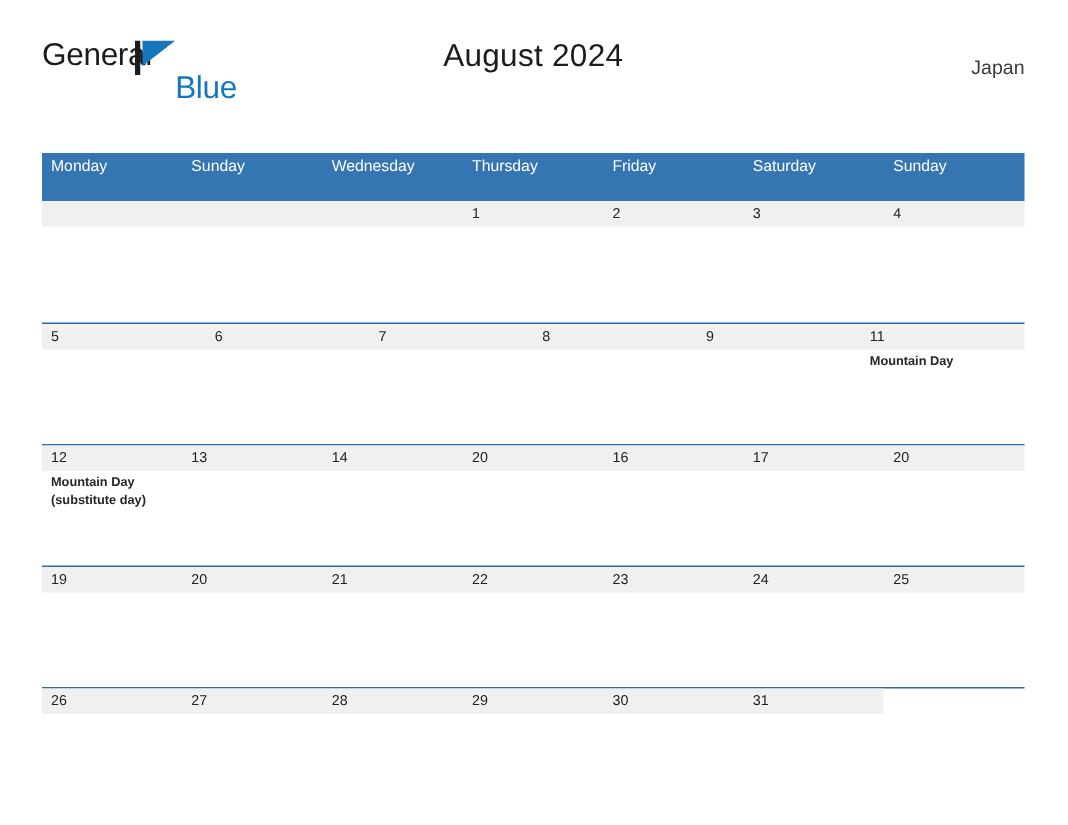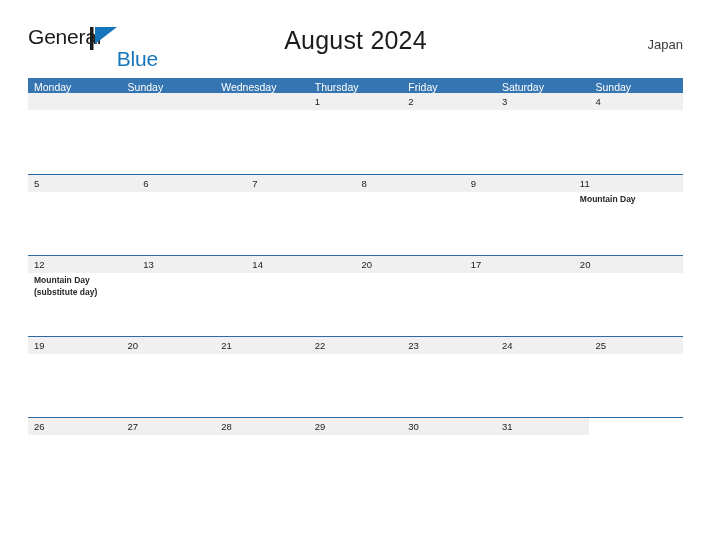--- a/index.html
+++ b/index.html
@@ -60,21 +60,21 @@
     letter-spacing: -0.2px;
     text-align: right;
   }
 
   .month-title {
     position: absolute;
     left: 0;
     right: 0;
     top: 4px;
     text-align: center;
-    font-size: 25px;
+    font-size: 21px;
     color: #1c1c1c;
     font-weight: normal;
     letter-spacing: 0.2px;
   }
 
   .country {
     position: absolute;
     right: 0;
     top: 15px;
     font-size: 13px;
@@ -85,22 +85,23 @@
   .calendar {
     position: absolute;
     left: 28px;
     top: 78px;
     width: 655px;
   }
 
   .weekday-header {
     display: flex;
     width: 100%;
-    height: 15px;
+    height: 32px;
     background: #3575b2;
+    margin-top: 24px;
   }
   .weekday-cell {
     flex: 1 1 0;
     font-size: 10.5px;
     color: #ffffff;
     padding-left: 6px;
     line-height: 19px;
     white-space: nowrap;
     overflow: hidden;
   }
@@ -258,20 +259,23 @@
             <div class="day-cell">
               <span class="day-num">13</span>
             </div>
             <div class="day-cell">
               <span class="day-num">14</span>
             </div>
             <div class="day-cell">
               <span class="day-num">20</span>
             </div>
             <div class="day-cell">
+              <span class="day-num">16</span>
+            </div>
+            <div class="day-cell">
               <span class="day-num">17</span>
             </div>
             <div class="day-cell">
               <span class="day-num">20</span>
             </div>
           </div>
         </div>
         <div class="week-row">
           <div class="band" style="width: 100%;"></div>
           <div class="cells">

